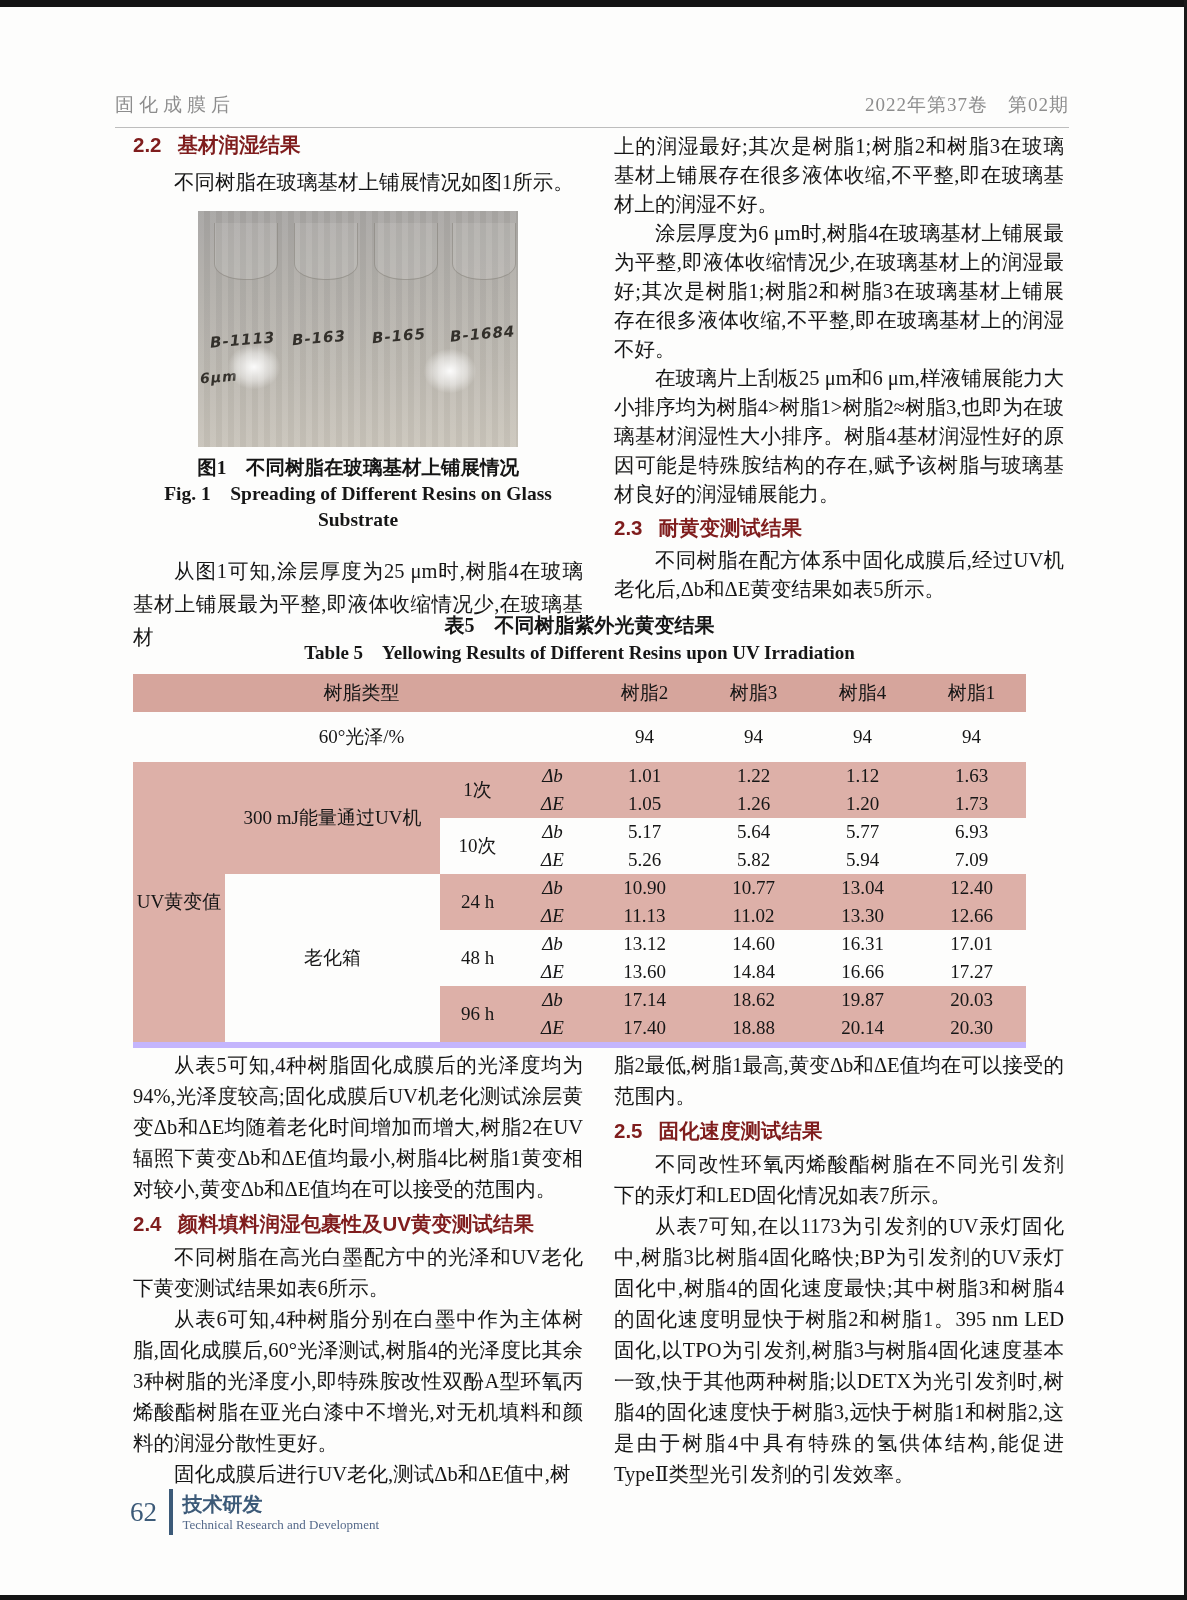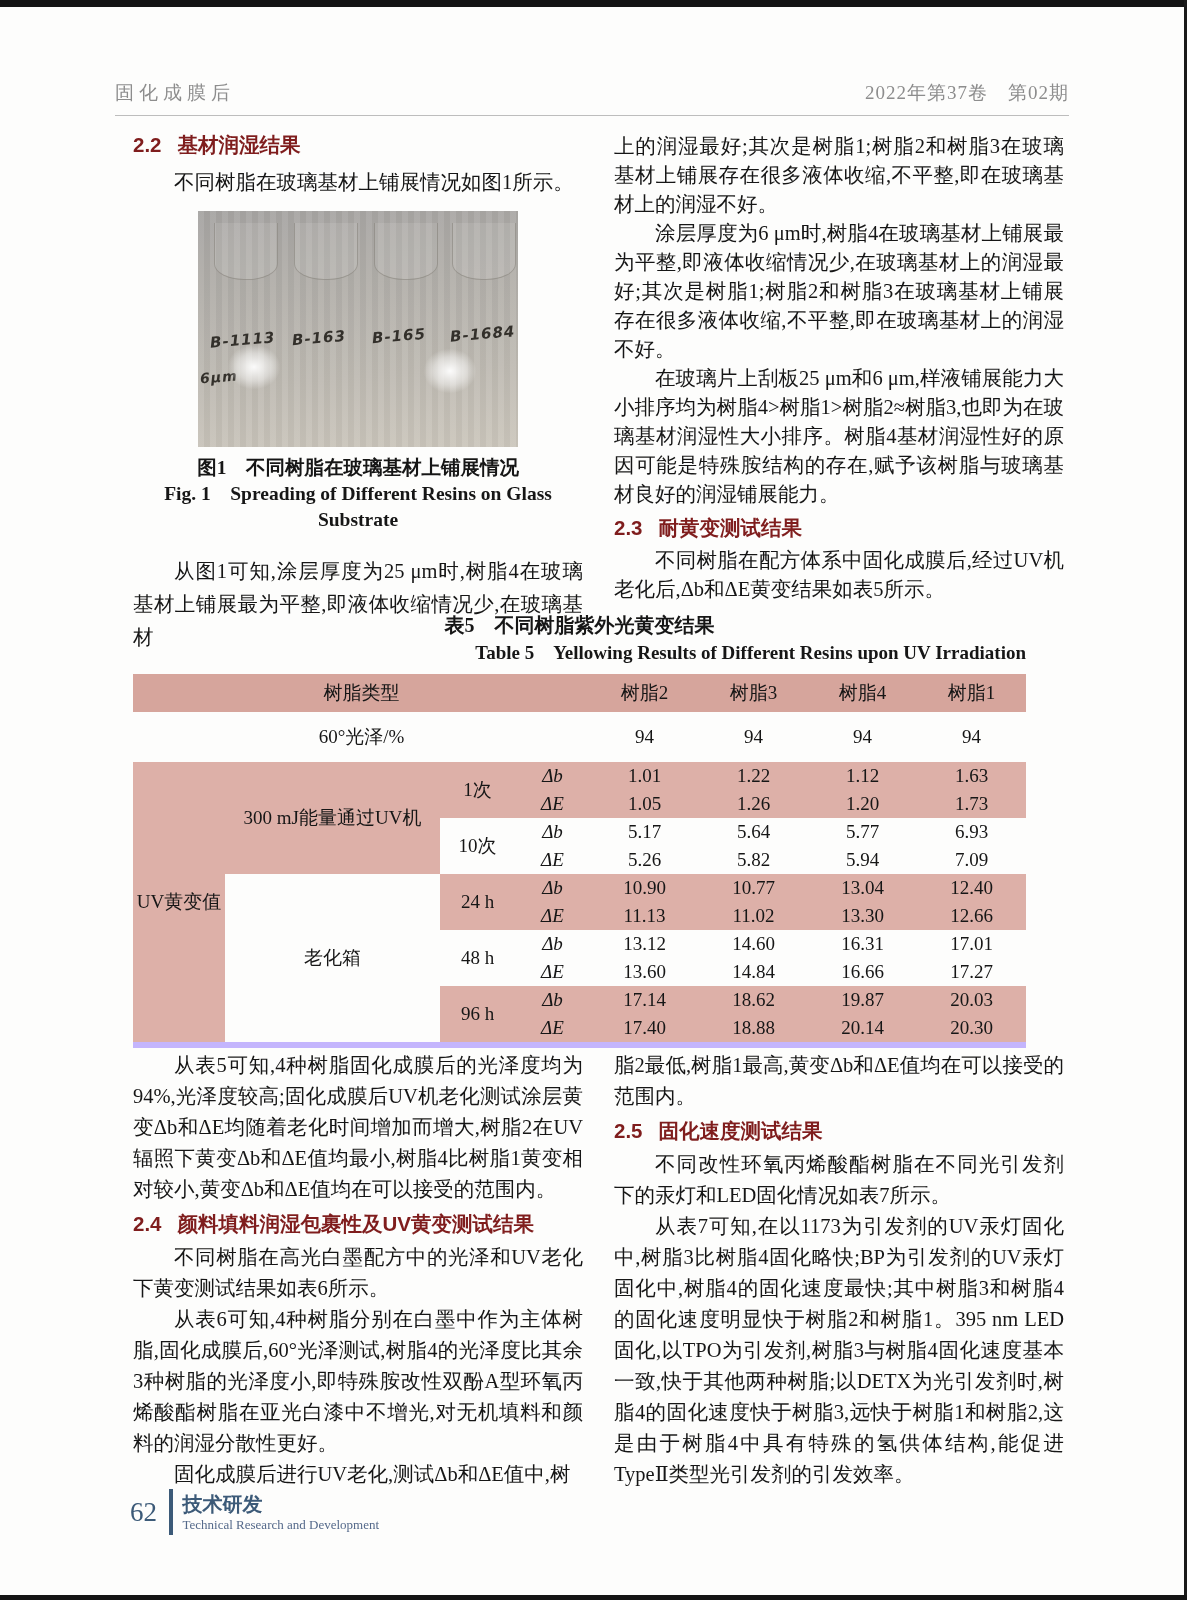--- a/index.html
+++ b/index.html
@@ -14,21 +14,21 @@
   .edge-bottom { position:absolute; bottom:0; left:0; width:100%; height:5px; background:#141414; }
 
   
   .page-header {
     position:absolute; top:80px; left:115px; width:954px;
     display:flex; justify-content:space-between; align-items:flex-end;
     border-bottom:1.5px solid #bdbdbd; padding-bottom:9px;
     color:#8d8d8d; font-size:19px;
   }
   .page-header .journal { letter-spacing:5px; }
-  .page-header .issue   { letter-spacing:1px; }
+  .page-header .issue   { letter-spacing:1px;margin-top:12px; }
 
   
   .cols-top    { position:absolute; top:132px;  left:133px; width:931px; display:flex; gap:31px; }
   .cols-bottom { position:absolute; top:1050px; left:133px; width:931px; display:flex; gap:31px; }
   .col { width:450px; }
 
   .para { margin:0; font-size:20.5px; line-height:33px; text-align:justify; }
   .col-rt .para { line-height:29px; }
   .cols-bottom .para { line-height:31px; }
   .indent { text-indent:2em; }
@@ -61,21 +61,21 @@
   }
   .glow {
     position:absolute; width:52px; height:44px;
     background:radial-gradient(ellipse at center, rgba(255,255,255,0.95) 0%, rgba(255,255,255,0.45) 45%, rgba(255,255,255,0) 72%);
   }
   .fig-cap { margin:0; text-align:center; font-weight:bold; font-size:19.5px; line-height:26px; }
 
   
   .table-block { position:absolute; top:612px; left:133px; width:893px; }
   .tbl-cap { margin:0 0 3px 0; text-align:center; font-weight:bold; font-size:20px; line-height:26px; }
-  .tbl-cap-en { margin:0 0 9px 0; text-align:right; font-weight:bold; font-size:19px; line-height:24px; }
+  .tbl-cap-en { margin:0 0 9px 0; text-align:center; font-weight:bold; font-size:19px; line-height:24px; }
   table.t5 { width:893px; border-collapse:collapse; table-layout:fixed; border-bottom:6px solid #c4b5fd; font-size:19px; }
   table.t5 td { padding:0; vertical-align:middle; text-align:center; }
   tr.tr-head td  { height:38px; }
   tr.tr-gloss td { height:50px; }
   tr.tr-data td  { height:28px; }
   td.pink       { background:#ddb0a8; }
   tr.tr-head .pink { background:#d6a59c; }
   td.c-type { text-align:left; padding-left:20px; }
   td.c-sub-left { text-align:left; padding-left:12px; }
   td.c-metric { font-style:italic; }

